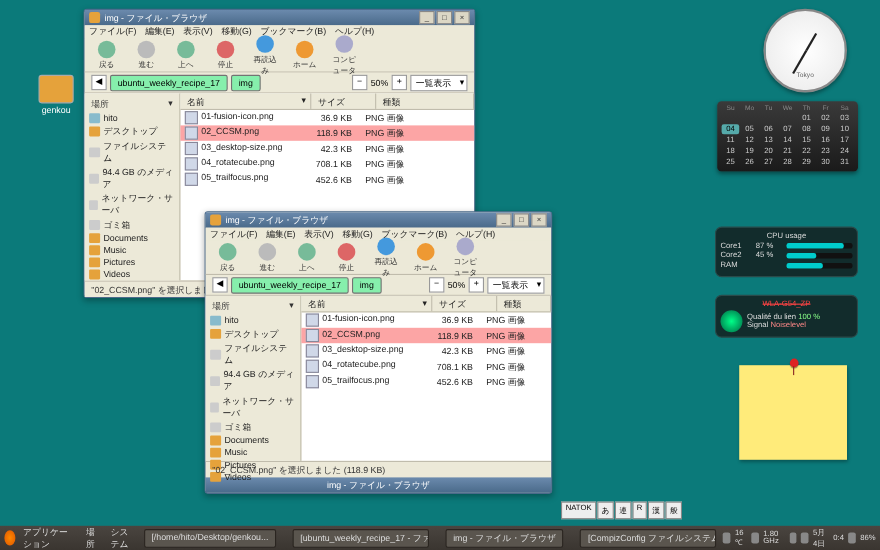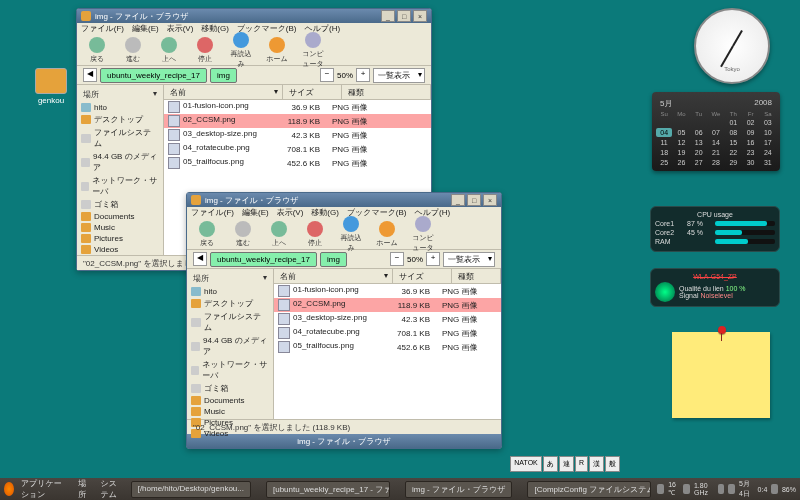--- a/index.html
+++ b/index.html
@@ -358,24 +358,20 @@
     </div>
     <div class="status">"02_CCSM.png" を選択しました (118.9 KB)</div>
     <div class="winfooter">img - ファイル・ブラウザ</div>
   </div>
 
   <div class="clock">
     <div class="clocklbl">Tokyo</div>
   </div>
 
   <div class="calendar">
-    <div class="calhdr">
-      <span>5月</span>
-      <span>2008</span>
-    </div>
     <div class="calgrid">
         <div class="dh">Su</div>
         <div class="dh">Mo</div>
         <div class="dh">Tu</div>
         <div class="dh">We</div>
         <div class="dh">Th</div>
         <div class="dh">Fr</div>
         <div class="dh">Sa</div>
         <div class="d out"></div>
         <div class="d out"></div>

